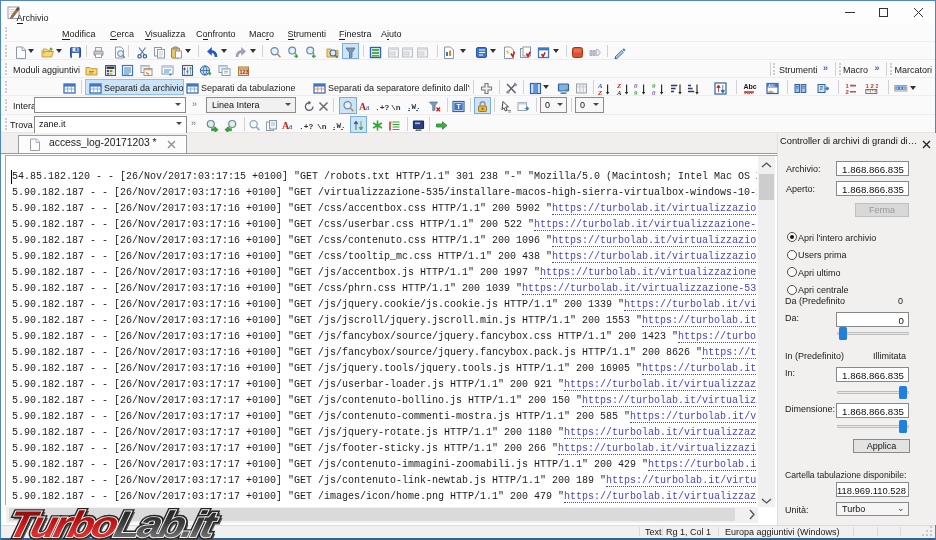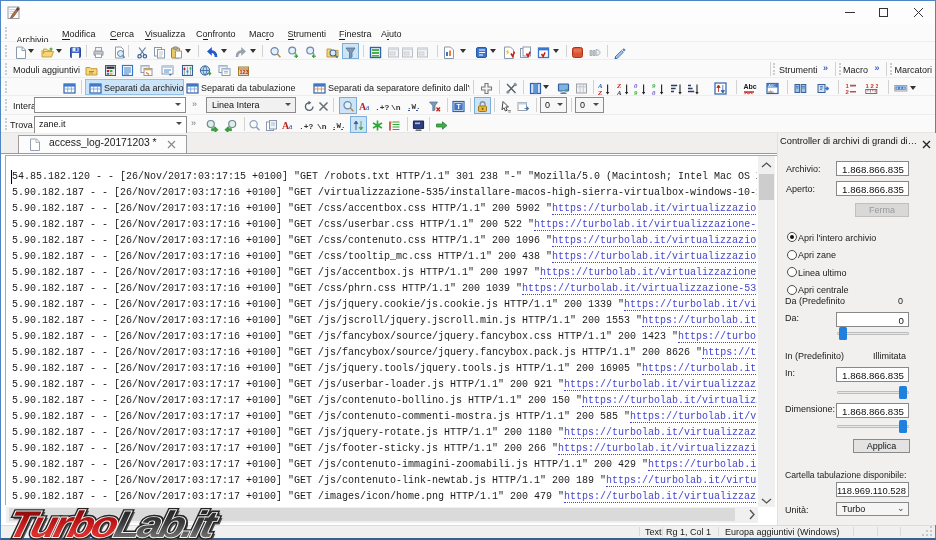--- a/index.html
+++ b/index.html
@@ -35,21 +35,21 @@
         <path d="M10.8 1.2 4.6 9.6l-1.2 2.6 2.7-.9 6.2-8.4z" fill="#a8724a" stroke="#6a4428" stroke-width="0.6"></path>
         <path d="M10.8 1.2l1.5 1.7-1.6 2.1-1.7-1.6z" fill="#4a4a55"></path>
       </svg></div>
 <div class="abs" style="left:844px;top:11px;width:10px;height:1px;background:#333"></div>
 <div class="abs" style="left:878px;top:7px;width:9px;height:9px;border:1px solid #333"></div>
 <svg width="11" height="11" viewBox="0 0 11 11" style="position:absolute;left:912px;top:6px">
       <path d="M1 1l9 9M10 1l-9 9" stroke="#333" stroke-width="1"></path>
     </svg>
 <div class="abs" style="left:0;top:23px;width:934px;height:18px;background:#fcfbfb;border-bottom:1px solid #f0eeee"></div>
 <div class="grip" style="left:4px;top:26px;height:12px"></div>
-<div class="abs t9" style="left:15.5px;top:33px"><u>A</u>rchivio</div>
+<div class="abs t9" style="left:15.5px;top:11px"><u>A</u>rchivio</div>
 <div class="abs t9" style="left:61px;top:27px"><u>M</u>odifica</div>
 <div class="abs t9" style="left:109px;top:27px"><u>C</u>erca</div>
 <div class="abs t9" style="left:144px;top:27px"><u>V</u>isualizza</div>
 <div class="abs t9" style="left:195px;top:27px">C<u>o</u>nfronto</div>
 <div class="abs t9" style="left:248px;top:27px">Mac<u>r</u>o</div>
 <div class="abs t9" style="left:286.5px;top:27px"><u>S</u>trumenti</div>
 <div class="abs t9" style="left:338px;top:27px"><u>F</u>inestra</div>
 <div class="abs t9" style="left:380px;top:27px">A<u>i</u>uto</div>
 <div class="abs" style="left:0;top:41px;width:934px;height:18px;background:#fbfafa;border-bottom:1px solid #efedec"></div>
 <div class="grip" style="left:4px;top:44px;height:12px"></div>
@@ -599,23 +599,23 @@
       <path d="M1 1l7 7M8 1 1 8" stroke="#222" stroke-width="1.3"></path>
     </svg>
 <div class="pl" style="left:785px;top:163px">Archivio:</div>
 <div class="pbox" style="top:160px">1.868.866.835</div>
 <div class="pl" style="left:785px;top:183px">Aperto:</div>
 <div class="pbox" style="top:180px">1.868.866.835</div>
 <div class="abs" style="left:854px;top:202px;width:54px;height:14px;background:#d8d8d8;border:1px solid #c0c0c0;color:#9a9a9a;font-size:9px;text-align:center;padding-top:1px">Ferma</div>
 <div class="radio sel" style="left:786px;top:231.0px"></div>
 <div class="pl" style="left:797px;top:231.5px">Apri l'intero archivio</div>
 <div class="radio" style="left:786px;top:248.5px"></div>
-<div class="pl" style="left:797px;top:249.0px">Apri zane</div>
+<div class="pl" style="left:797px;top:249.0px">Users prima</div>
 <div class="radio" style="left:786px;top:266.0px"></div>
-<div class="pl" style="left:797px;top:266.5px">Linea ultimo</div>
+<div class="pl" style="left:797px;top:266.5px">Apri ultimo</div>
 <div class="radio" style="left:786px;top:283.5px"></div>
 <div class="pl" style="left:797px;top:284.0px">Apri centrale</div>
 <div class="pl" style="left:784px;top:295px">Da (Predefinito</div>
 <div class="pl" style="left:897px;top:295px">0</div>
 <div class="pl" style="left:784px;top:312px">Da:</div>
 <div class="pbox" style="top:311px">0</div>
 <div class="strack" style="top:331px"></div>
 <div class="sthumb" style="left:838px;top:326px"></div>
 <div class="pl" style="left:784px;top:350px">In (Predefinito)</div>
 <div class="pl" style="left:872px;top:350px">Illimitata</div>

